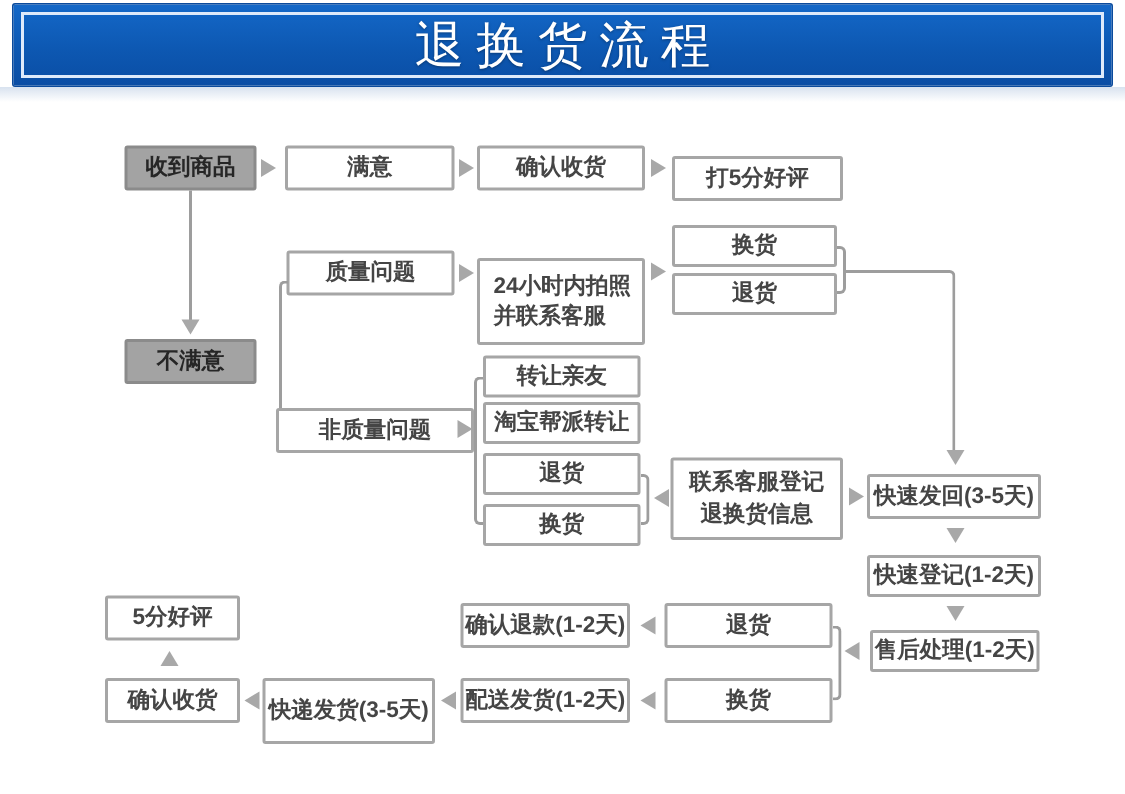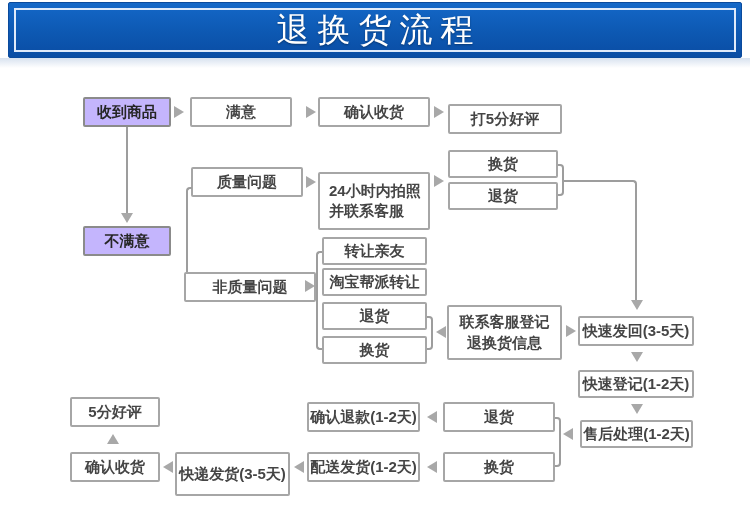--- a/index.html
+++ b/index.html
@@ -25,21 +25,21 @@
     position:absolute;left:0;top:58px;width:750px;height:10px;
     background:linear-gradient(180deg,#d8e2ef 0%,#ffffff 100%);
   }
   
   .node{
     position:absolute;box-sizing:border-box;background:#ffffff;
     border:2px solid #a6a6a6;border-radius:2px;color:#454545;
     font-weight:bold;font-size:15px;display:flex;align-items:center;justify-content:center;
     line-height:1.35;text-align:center;
   }
-  .node.gray{background:#c4b5fd;border-color:#8b8b8b;color:#262626;}
+  .node.gray{background:#a3a3a3;border-color:#8b8b8b;color:#262626;}
   .node.left-text{justify-content:flex-start;text-align:left;padding-left:9px;margin-top:20px;}
   
   .arrow{position:absolute;width:0;height:0;}
   .arrow.r{border-left:10px solid #a8a8a8;border-top:6px solid transparent;border-bottom:6px solid transparent;}
   .arrow.l{border-right:10px solid #a8a8a8;border-top:6px solid transparent;border-bottom:6px solid transparent;}
   .arrow.d{border-top:10px solid #a8a8a8;border-left:6px solid transparent;border-right:6px solid transparent;}
   .arrow.u{border-bottom:10px solid #a8a8a8;border-left:6px solid transparent;border-right:6px solid transparent;}
   
   .vline{position:absolute;width:2px;background:#9d9d9d;}
   .bracket-left{position:absolute;box-sizing:border-box;
@@ -58,21 +58,21 @@
 
   <div class="banner">
     <div class="banner-inner">
       <div class="banner-title">退换货流程</div>
     </div>
   </div>
   <div class="banner-shadow"></div>
 
   <div class="node gray" style="left:83px;top:97px;width:88px;height:30px">收到商品</div>
   <div class="arrow r" style="left:174px;top:106px"></div>
-  <div class="node" style="left:190px;top:97px;width:102px;height:30px">满意</div>
+  <div class="node" style="left:190px;top:97px;width:113px;height:30px">满意</div>
   <div class="arrow r" style="left:306px;top:106px"></div>
   <div class="node" style="left:318px;top:97px;width:112px;height:30px">确认收货</div>
   <div class="arrow r" style="left:434px;top:106px"></div>
   <div class="node" style="left:448px;top:104px;width:114px;height:30px">打5分好评</div>
 
   <div class="vline" style="left:126px;top:127px;height:87px"></div>
   <div class="arrow d" style="left:121px;top:213px"></div>
   <div class="node" style="left:191px;top:167px;width:112px;height:30px">质量问题</div>
 
   <div class="node gray" style="left:83px;top:226px;width:88px;height:30px">不满意</div>

